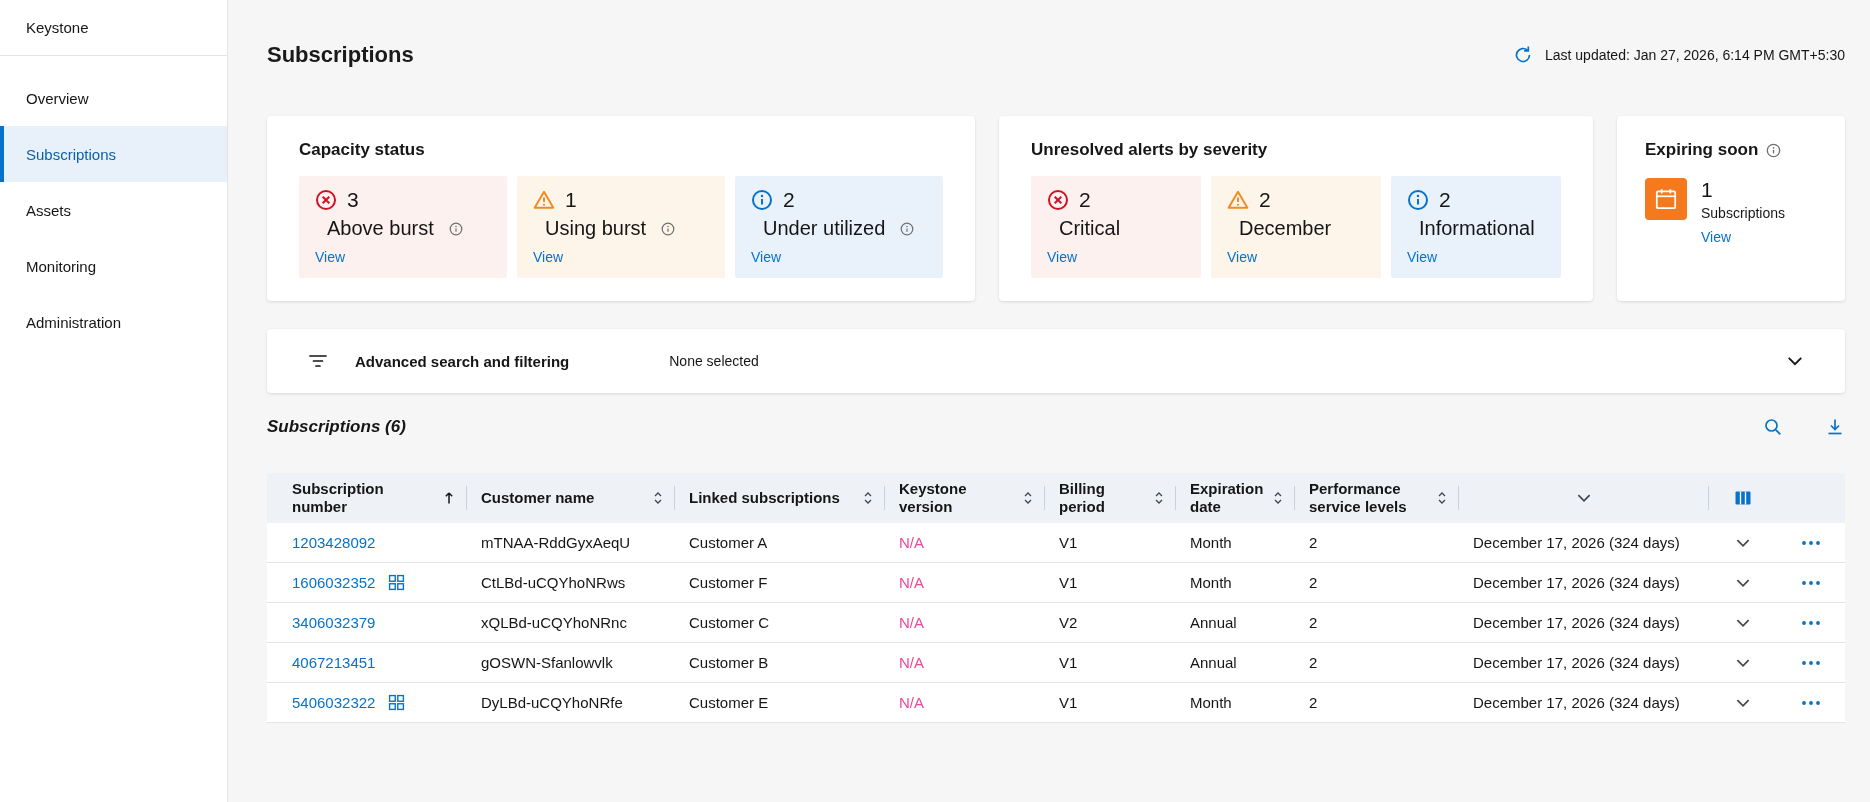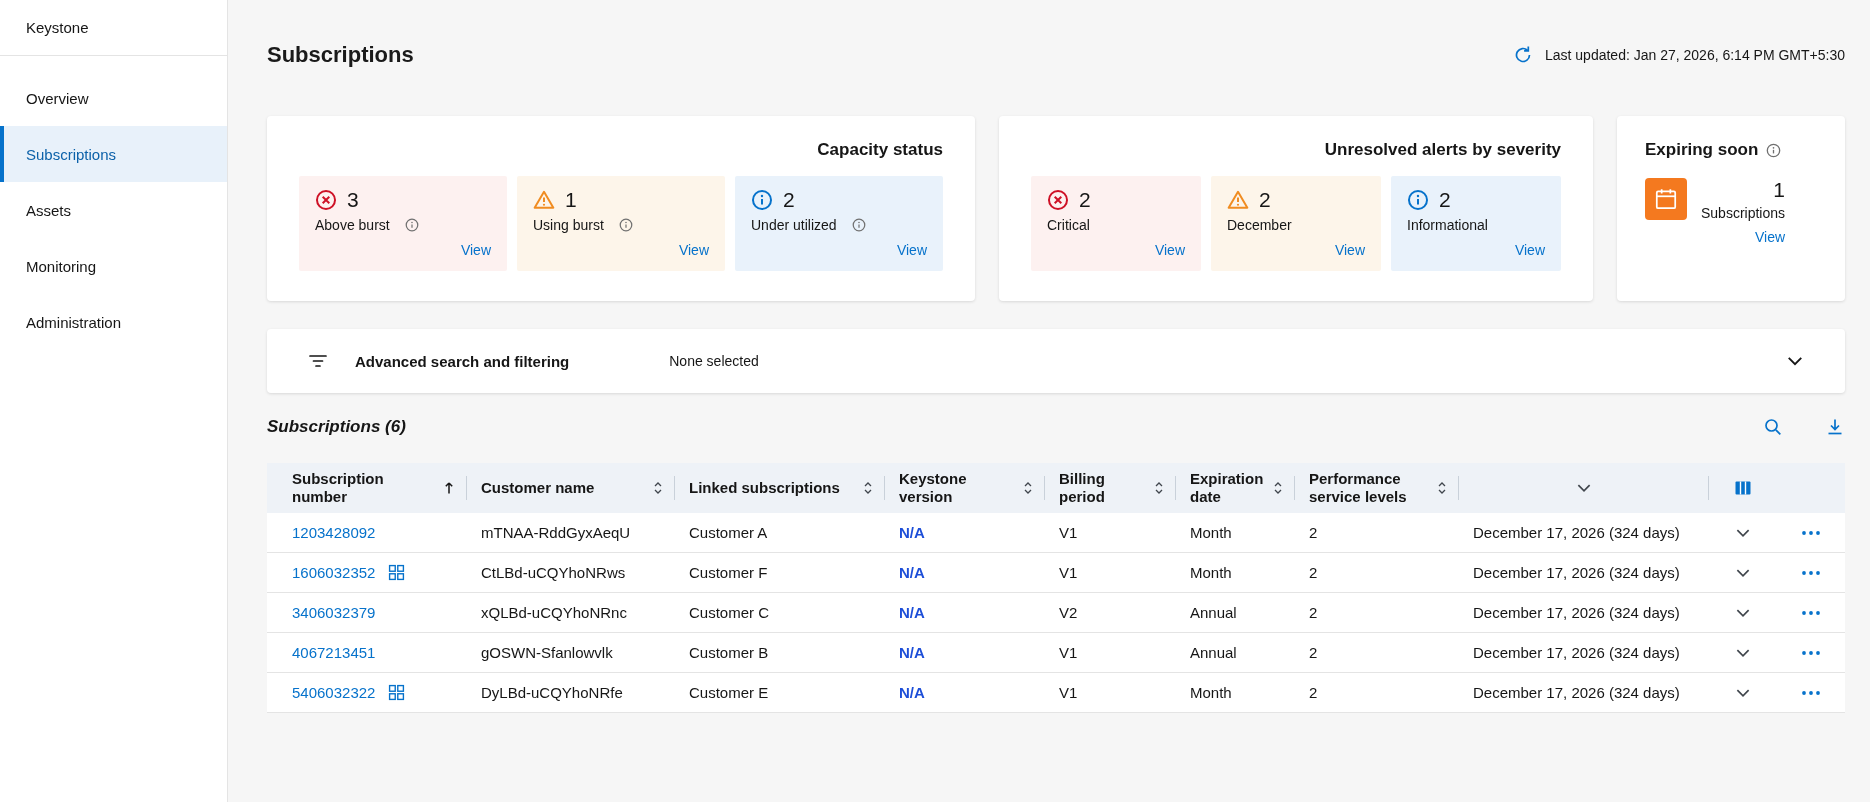--- a/index.html
+++ b/index.html
@@ -35,36 +35,36 @@
 
   .page-header { display:flex; align-items:center; justify-content:space-between; height:30px; }
   .page-title { font-size:22px; font-weight:bold; color:#1a1a1a; margin:0; }
   .last-updated { display:flex; align-items:center; gap:12px; font-size:14px; color:#161616; }
   .icon-btn { display:inline-flex; align-items:center; justify-content:center; cursor:pointer; background:none; border:none; padding:0; }
 
   
   .cards-row { display:flex; gap:24px; margin-top:46px; }
   .card {
     background:#fff; border-radius:4px; box-shadow:0 1px 3px rgba(0,0,0,.12);
-    height:185px; padding:24px 32px;text-align:right;
+    height:185px; padding:24px 32px;
   }
   .card.capacity { width:708px; }
   .card.alerts   { width:594px; }
   .card.expiring { width:228px; padding:24px 28px; }
   .card-title { font-size:17px; font-weight:bold; color:#161616; }
   .title-row { display:flex; align-items:center; gap:8px; }
 
   .tiles { display:flex; gap:10px; margin-top:16px; }
   .tile { flex:1; border-radius:2px; padding:12px 16px; }
   .tile.sev-critical      { background:#fdf1f0; }
   .tile.sev-warning       { background:#fdf5ea; }
   .tile.sev-informational { background:#e9f2fb; }
   .tile-top { display:flex; align-items:center; gap:10px; }
   .tile-count { font-size:21px; color:#161616; }
-  .tile-label { display:flex; align-items:center; gap:15px; margin-top:5px; font-size:14px; }
+  .tile-label { display:flex; align-items:center; gap:15px; margin-top:5px; font-size:20px;margin-left:12px; }
   .view-link { display:inline-block; margin-top:9px; font-size:14px; color:#0672CB; cursor:pointer; }
 
   .expiring-body { display:flex; gap:14px; margin-top:18px; align-items:flex-start; }
   .calendar-badge { width:42px; height:42px; background:#F4791F; border-radius:4px; display:flex; align-items:center; justify-content:center; flex:none; }
   .exp-count { font-size:21px; line-height:1.1; }
   .exp-label { font-size:14px; margin-top:4px; }
   .exp-view  { display:inline-block; margin-top:8px; font-size:14px; color:#0672CB; cursor:pointer; }
 
   
   .filter-bar {
@@ -74,21 +74,21 @@
   }
   .filter-label { margin-left:26px; font-size:15px; font-weight:bold;text-align:center; }
   .filter-selection { margin-left:100px; font-size:14px; color:#161616; }
   .filter-chevron { margin-left:auto; display:flex; }
 
   
   .table-title-row { display:flex; align-items:flex-start; margin-top:24px; height:30px;font-style:italic; }
   .table-title { font-size:17px; font-weight:bold; }
   .tt-icons { margin-left:auto; display:flex; align-items:center; gap:42px; }
 
-  .table { margin-top:16px; background:#fff; }
+  .table { margin-top:26px; background:#fff; }
   .thead, .trow {
     display:grid;
     grid-template-columns:200px 208px 210px 160px 131px 119px 164px 250px 68px 1fr;
   }
   .thead { background:#eef2f7; height:50px; }
   .hcell {
     position:relative; display:flex; align-items:center; justify-content:space-between;
     padding:0 12px 0 14px; font-size:15px; font-weight:bold; line-height:1.2; cursor:pointer;
   }
   .hcell.first { padding-left:25px; justify-content:flex-start; gap:10px; }
@@ -96,21 +96,21 @@
     content:""; position:absolute; right:0; top:50%; transform:translateY(-50%);
     width:1px; height:24px; background:#c9d1da;
   }
   .hcell.icon-cell { justify-content:center; padding:0; }
 
   .trow { height:40px; background:#fff; border-bottom:1px solid #e4e4e4; font-size:15px; }
   .tcell { display:flex; align-items:center; padding:0 12px 0 14px; }
   .tcell.cell-sub { padding-left:25px; gap:13px; }
   .tcell.center { justify-content:center; padding:0; }
   .sub-link { color:#0672CB; cursor:pointer; }
-  .na { color:#1d4ed8;font-weight:bold; }
+  .na { color:#ec4899; }
   .row-chevron, .row-actions { display:inline-flex; cursor:pointer; }
   svg { display:block; }
 </style>
 </head>
 <body>
 
 <aside class="sidebar">
   <div class="app-name">Keystone</div>
   <nav class="nav">
     <div class="nav-item">

